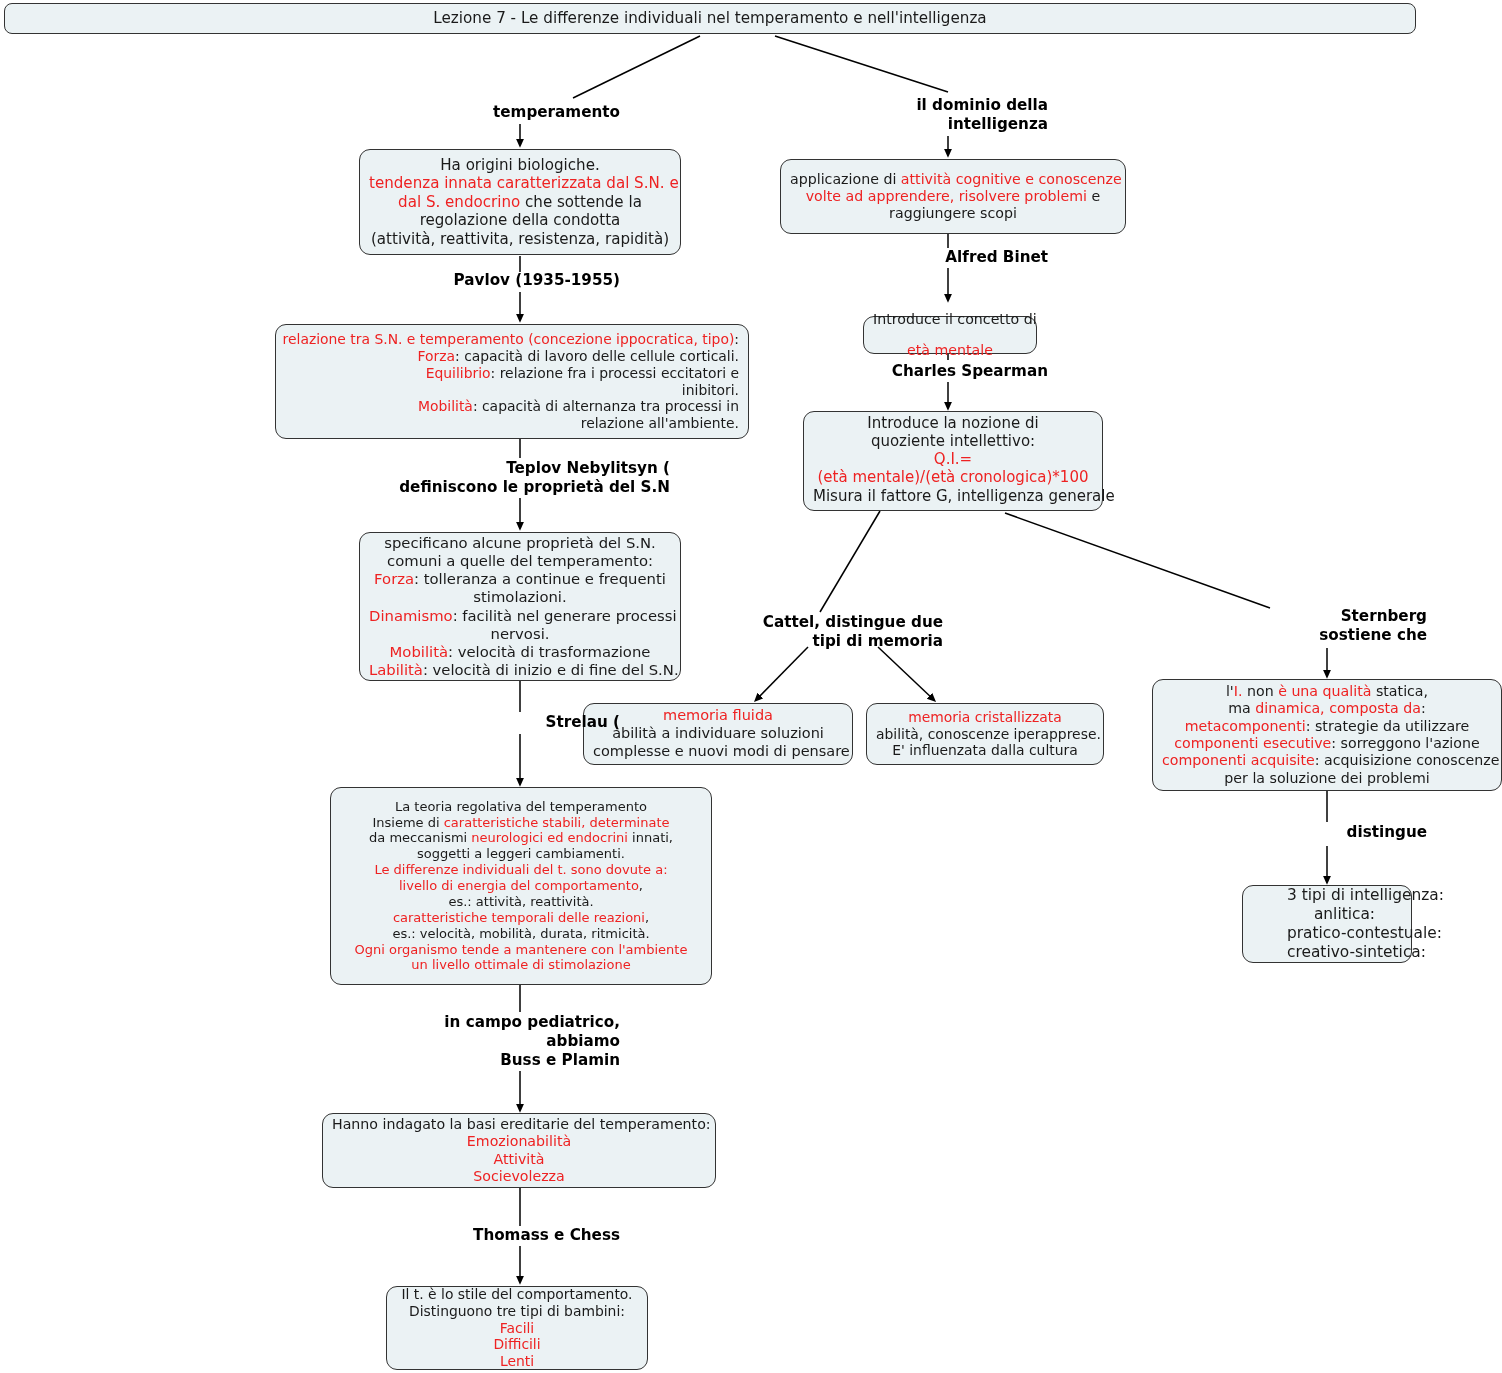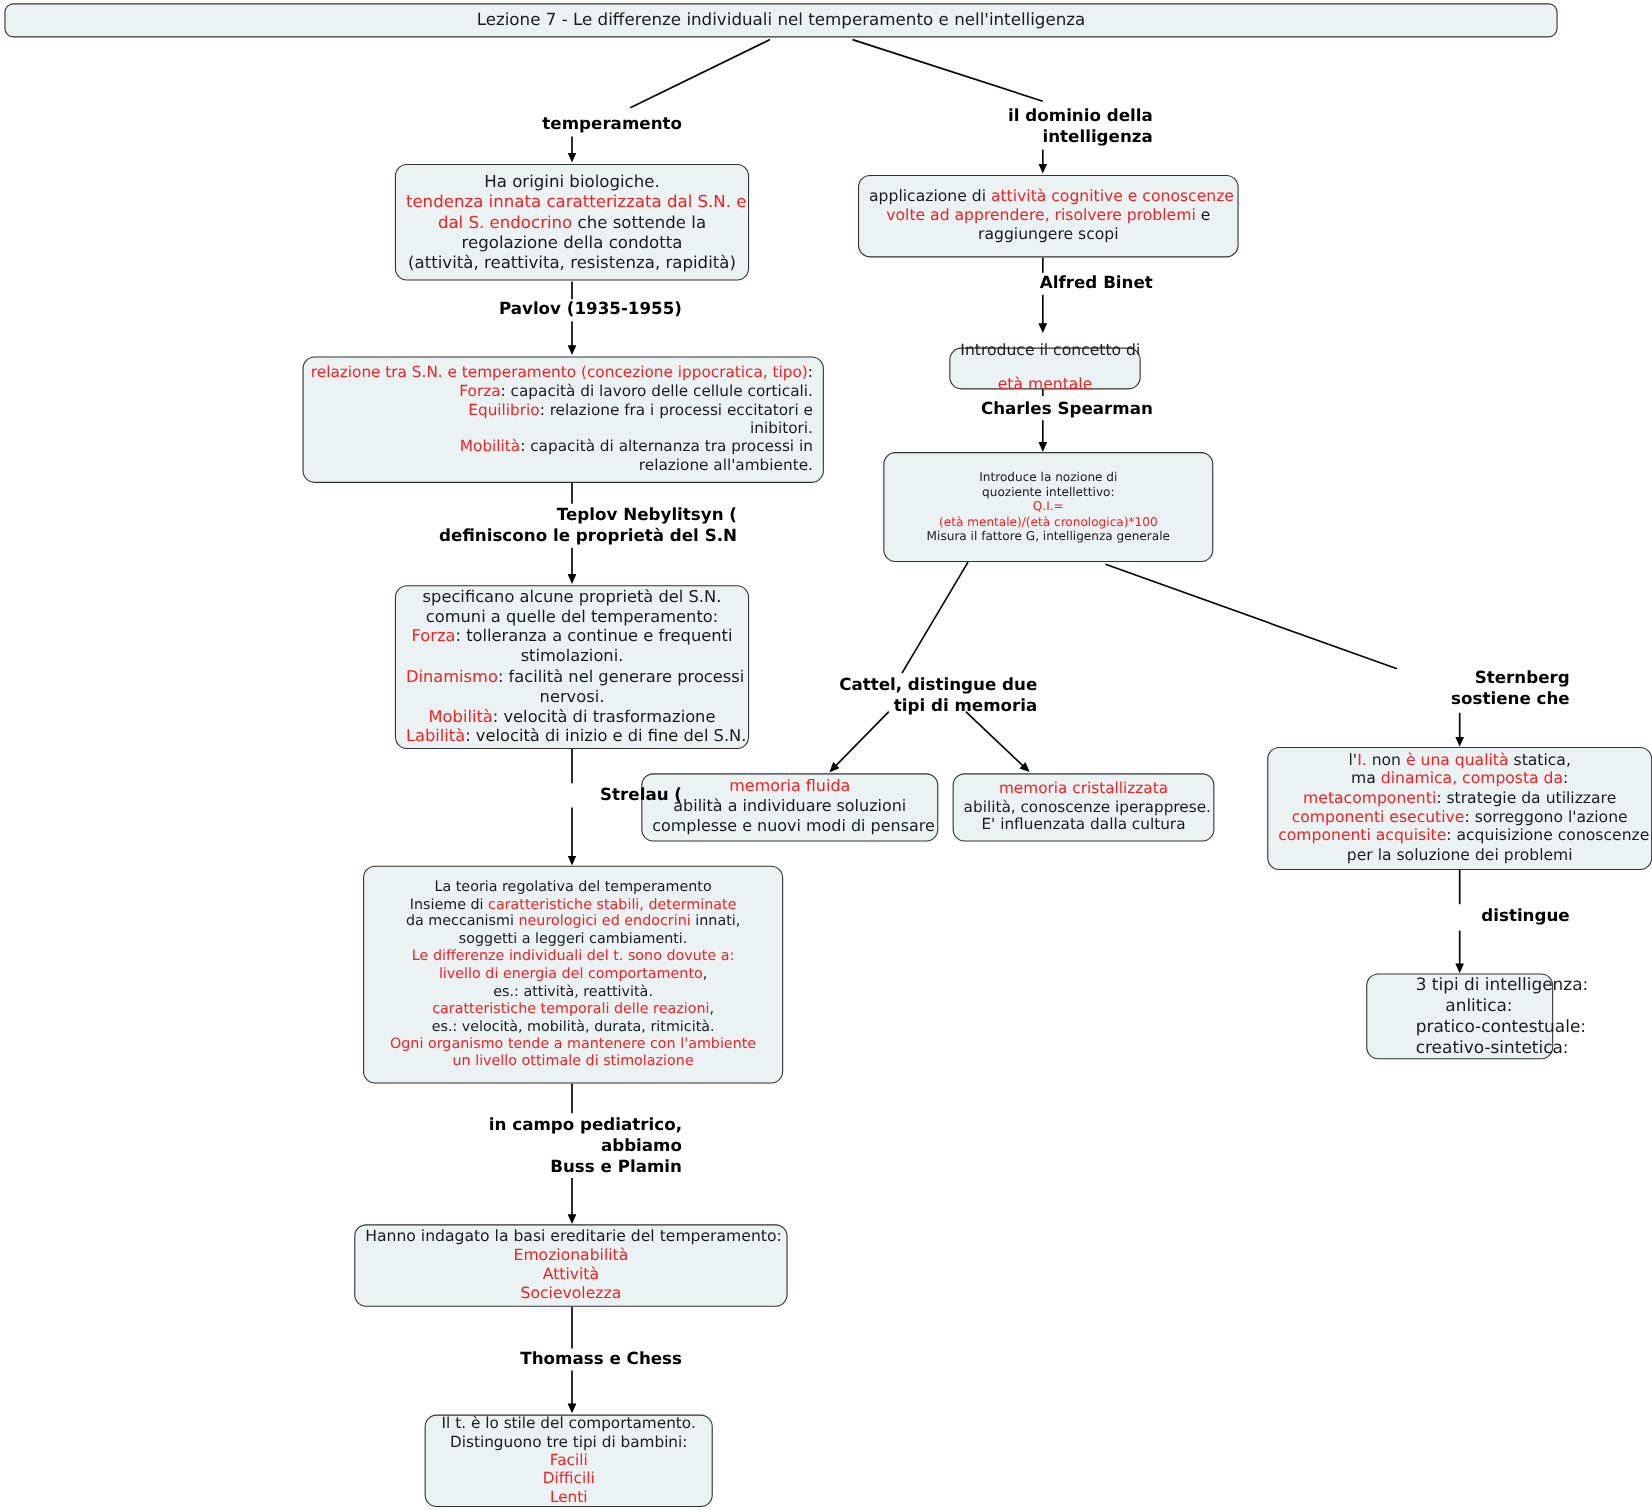--- a/index.html
+++ b/index.html
@@ -211,21 +211,21 @@
       <div class="ln"><span class="k">applicazione di </span><span class="r">attività cognitive e conoscenze</span></div>
       <div class="ln"><span class="r">volte ad apprendere, risolvere problemi</span><span class="k"> e</span></div>
       <div class="ln"><span class="k">raggiungere scopi</span></div>
     </div>
 
   <div class="node" style="left: 863px; top: 316px; width: 174px; height: 38px; font-size: 14.2px; gap: 13px;">
       <div class="ln"><span class="k">Introduce il concetto di</span></div>
       <div class="ln"><span class="r">età mentale</span></div>
     </div>
 
-  <div class="node" style="left: 803px; top: 411px; width: 300px; height: 100px; font-size: 11px;">
+  <div class="node" style="left: 803px; top: 411px; width: 300px; height: 100px; font-size: 15px; justify-content: flex-end;">
       <div class="ln"><span class="k">Introduce la nozione di</span></div>
       <div class="ln"><span class="k">quoziente intellettivo:</span></div>
       <div class="ln"><span class="r">Q.I.=</span></div>
       <div class="ln"><span class="r">(età mentale)/(età cronologica)*100</span></div>
       <div class="ln"><span class="k">Misura il fattore G, intelligenza generale</span></div>
     </div>
 
   <div class="node" style="left: 583px; top: 703px; width: 270px; height: 62px; font-size: 14.5px;">
       <div class="ln"><span class="r">memoria fluida</span></div>
       <div class="ln"><span class="k">abilità a individuare soluzioni</span></div>

